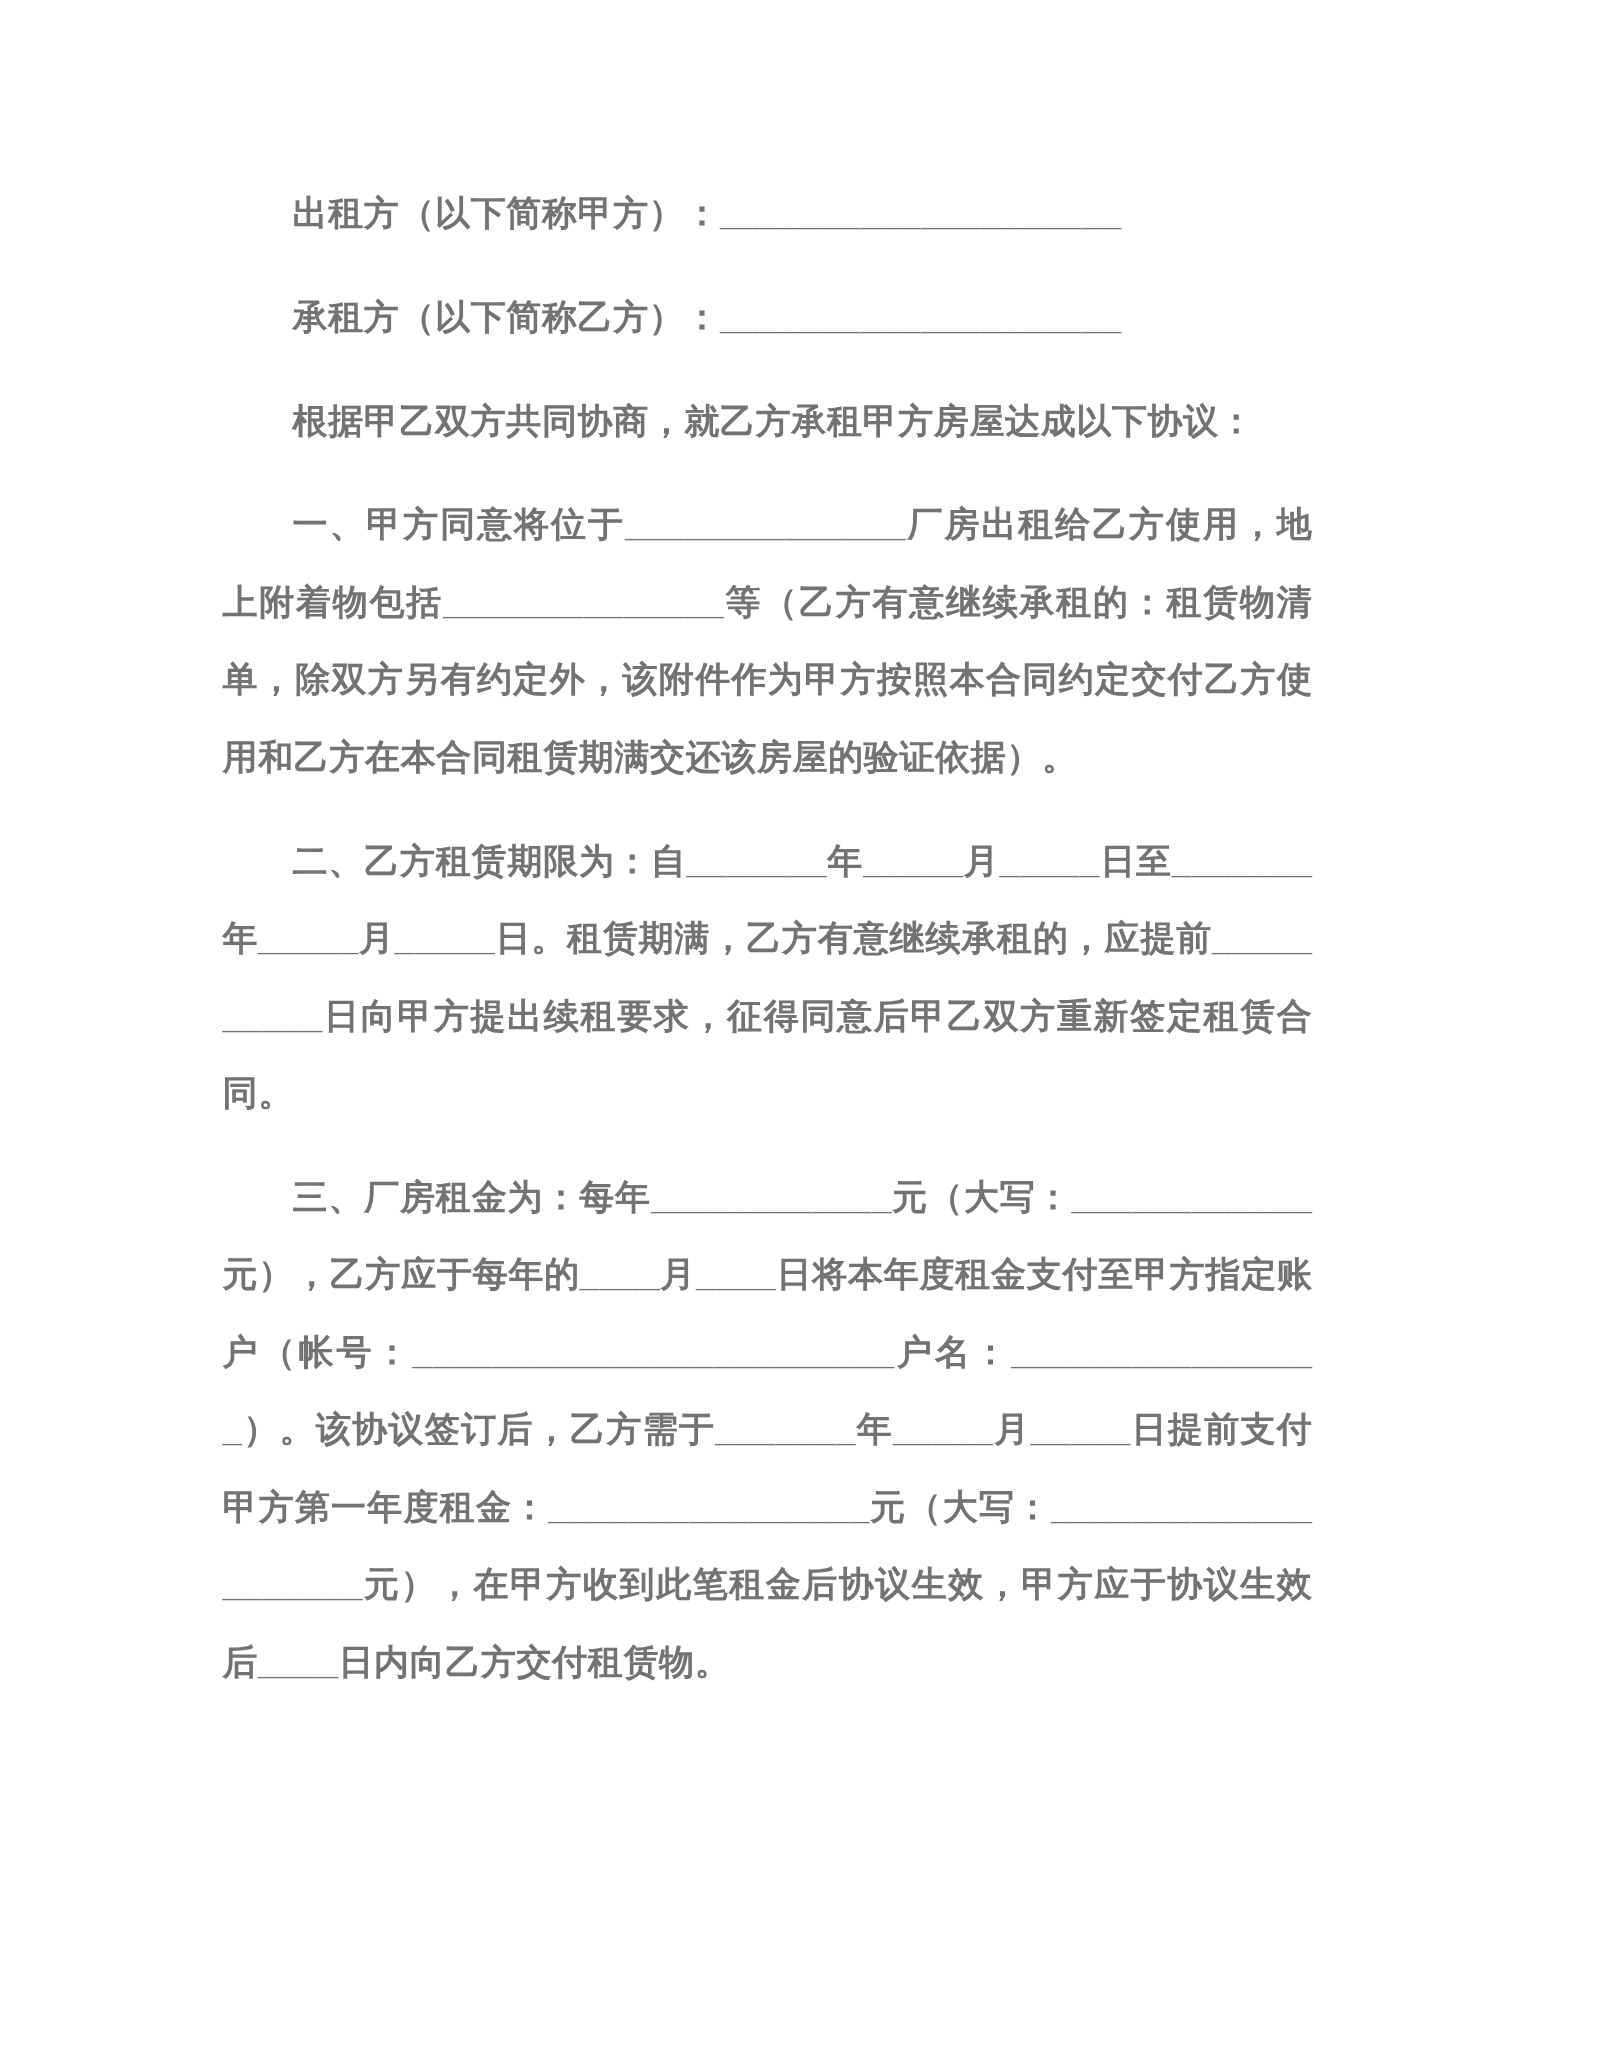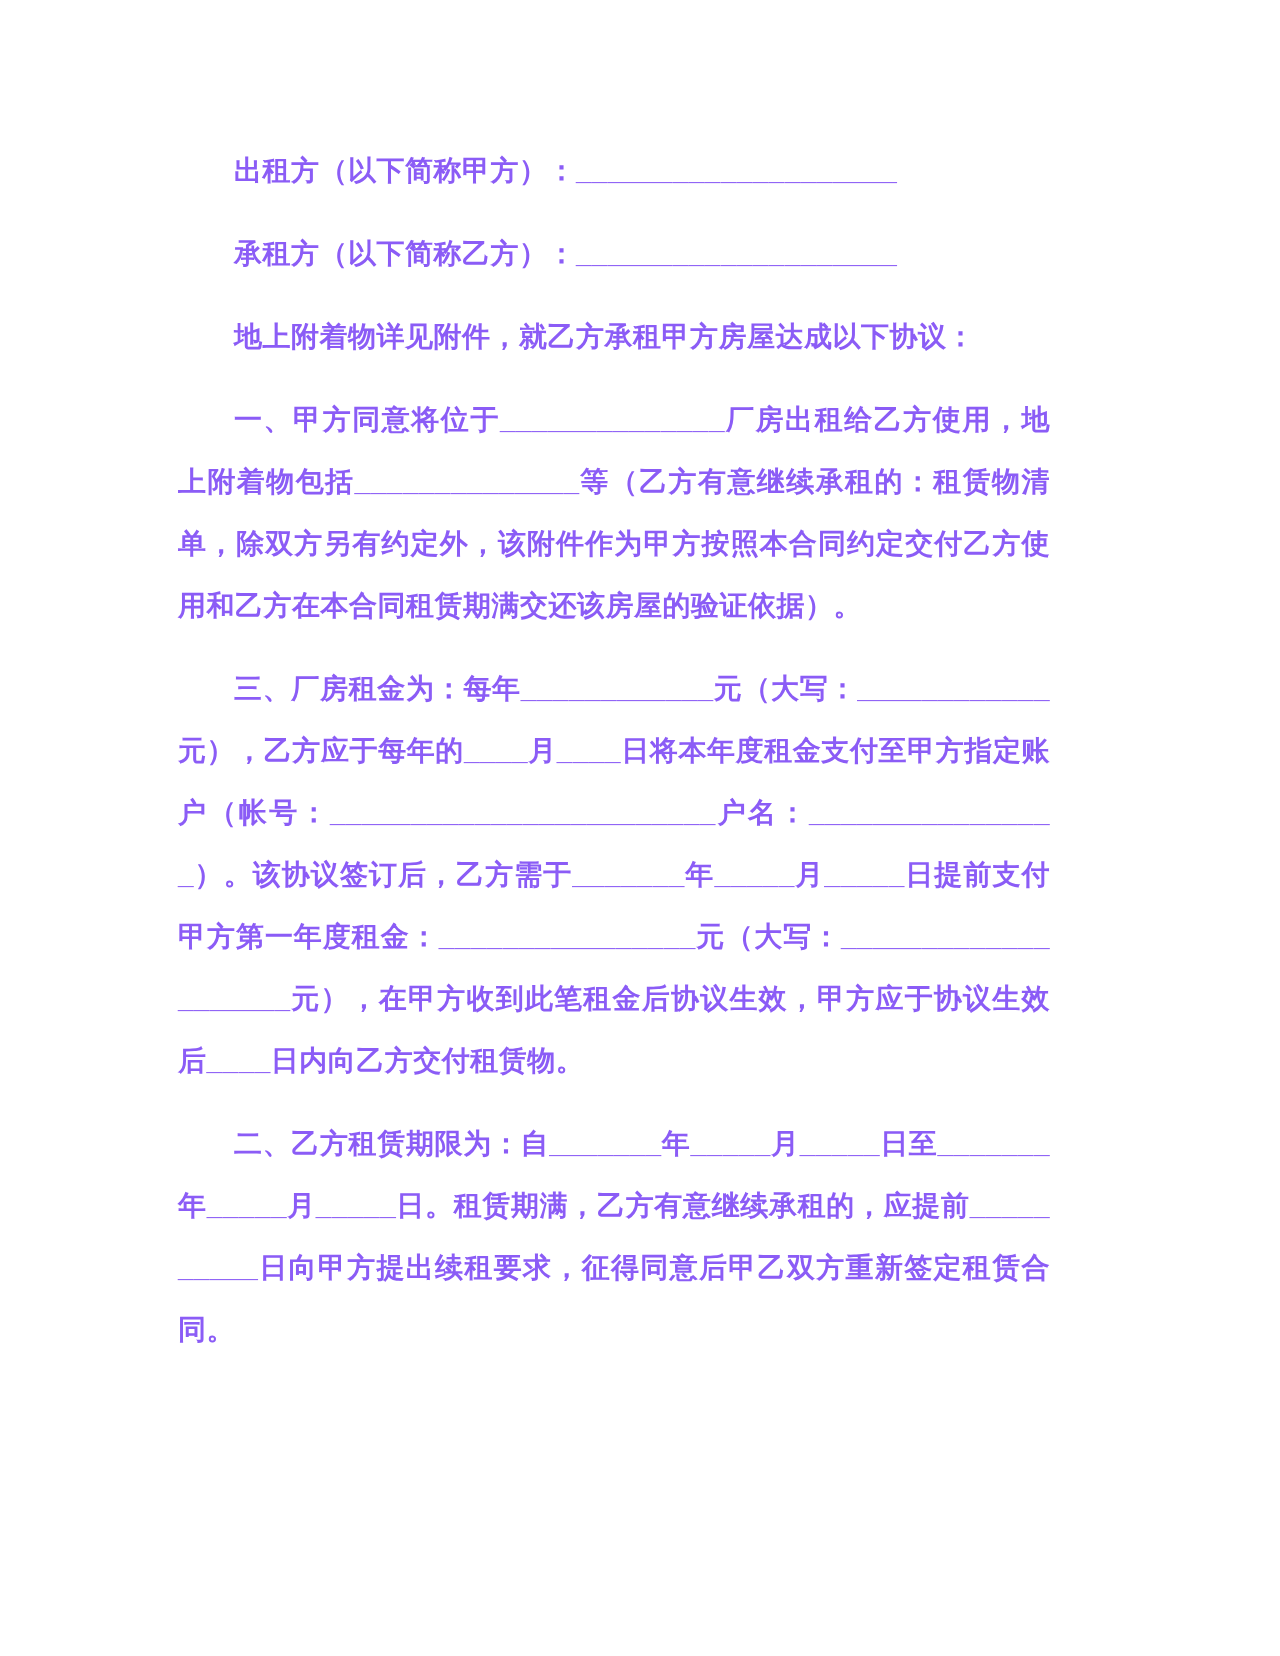--- a/index.html
+++ b/index.html
@@ -20,26 +20,26 @@
     }
     .page p {
       margin: 0 0 21px 0;
       font-size: 28px;
       font-weight: 700;
       line-height: 62px;
       letter-spacing: 0.5px;
       text-indent: 2em;
       text-align: justify;
       word-break: break-all;
-      color: #8b5cf6;
+      color: #737373;
     }
   </style>
 </head>
 <body>
 
 <div class="page">
   <p>出租方（以下简称甲方）：____________________</p>
   <p>承租方（以下简称乙方）：____________________</p>
-  <p>地上附着物详见附件，就乙方承租甲方房屋达成以下协议：</p>
+  <p>根据甲乙双方共同协商，就乙方承租甲方房屋达成以下协议：</p>
   <p>一、甲方同意将位于______________厂房出租给乙方使用，地上附着物包括______________等（乙方有意继续承租的：租赁物清单，除双方另有约定外，该附件作为甲方按照本合同约定交付乙方使用和乙方在本合同租赁期满交还该房屋的验证依据）。</p>
+  <p>二、乙方租赁期限为：自_______年_____月_____日至_______年_____月_____日。租赁期满，乙方有意继续承租的，应提前__________日向甲方提出续租要求，征得同意后甲乙双方重新签定租赁合同。</p>
   <p>三、厂房租金为：每年____________元（大写：____________元），乙方应于每年的____月____日将本年度租金支付至甲方指定账户（帐号：________________________户名：________________）。该协议签订后，乙方需于_______年_____月_____日提前支付甲方第一年度租金：________________元（大写：____________________元），在甲方收到此笔租金后协议生效，甲方应于协议生效后____日内向乙方交付租赁物。</p>
-  <p>二、乙方租赁期限为：自_______年_____月_____日至_______年_____月_____日。租赁期满，乙方有意继续承租的，应提前__________日向甲方提出续租要求，征得同意后甲乙双方重新签定租赁合同。</p>
 </div>
 
 </body></html>

